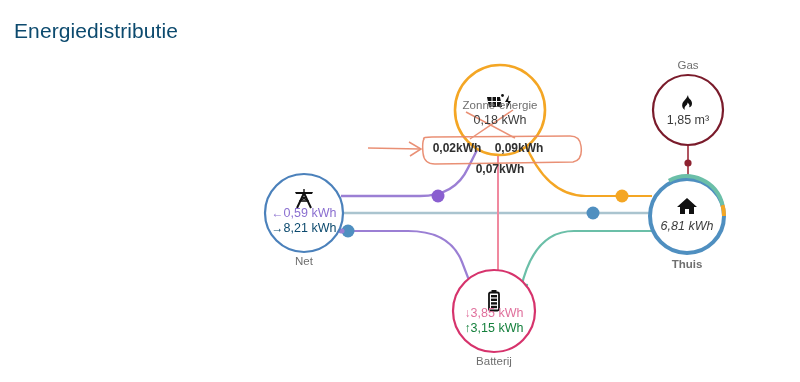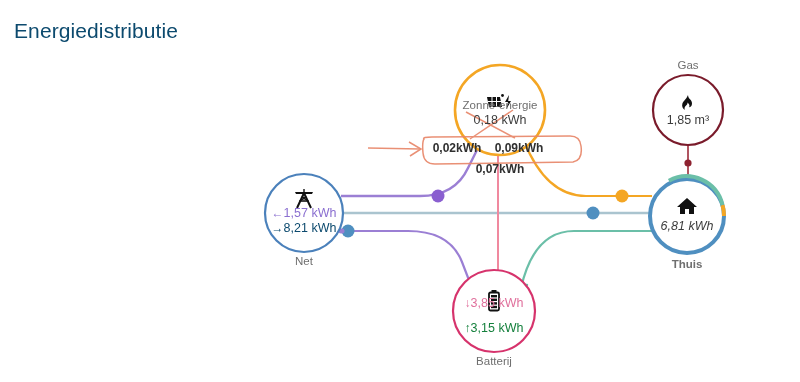--- a/index.html
+++ b/index.html
@@ -170,25 +170,25 @@
   </svg>
 </div>
 
 <div class="node-label" style="left:500px; top:59px;margin-top:40px;">Zonne-energie</div>
 <div class="node-value" style="left:500px; top:113px;">0,18 kWh</div>
 
 <div class="node-label" style="left:688px; top:59px;">Gas</div>
 <div class="node-value" style="left:688px; top:113px;">1,85 m³</div>
 
 <div class="node-label" style="left:304px; top:255px;">Net</div>
-<div class="node-value dual" style="left:304px; top:206px; color:#8a6fd0;"><span class="arrow-glyph">←</span><span>1,57 kWh</span></div>
+<div class="node-value dual" style="left:304px; top:206px; color:#8a6fd0;"><span class="arrow-glyph">←</span><span>0,59 kWh</span></div>
 <div class="node-value dual" style="left:304px; top:221px; color:#0c4a6e;"><span class="arrow-glyph">→</span><span>8,21 kWh</span></div>
 
 <div class="node-label" style="left:687px; top:258px;font-weight:bold;">Thuis</div>
 <div class="node-value" style="left:687px; top:219px;font-style:italic;">6,81 kWh</div>
 
 <div class="node-label" style="left:494px; top:355px;">Batterij</div>
-<div class="node-value dual" style="left:494px; top:296px; color:#e0709c;"><span class="arrow-glyph">↓</span><span>3,85 kWh</span></div>
+<div class="node-value dual" style="left:494px; top:306px; color:#e0709c;"><span class="arrow-glyph">↓</span><span>3,85 kWh</span></div>
 <div class="node-value dual" style="left:494px; top:321px; color:#15803d;"><span class="arrow-glyph">↑</span><span>3,15 kWh</span></div>
 
 <div class="flow-label" style="left:457px; top:148px;">0,02kWh</div>
 <div class="flow-label" style="left:500px; top:169px;">0,07kWh</div>
 <div class="flow-label" style="left:519px; top:148px;">0,09kWh</div>
 
 </body></html>

